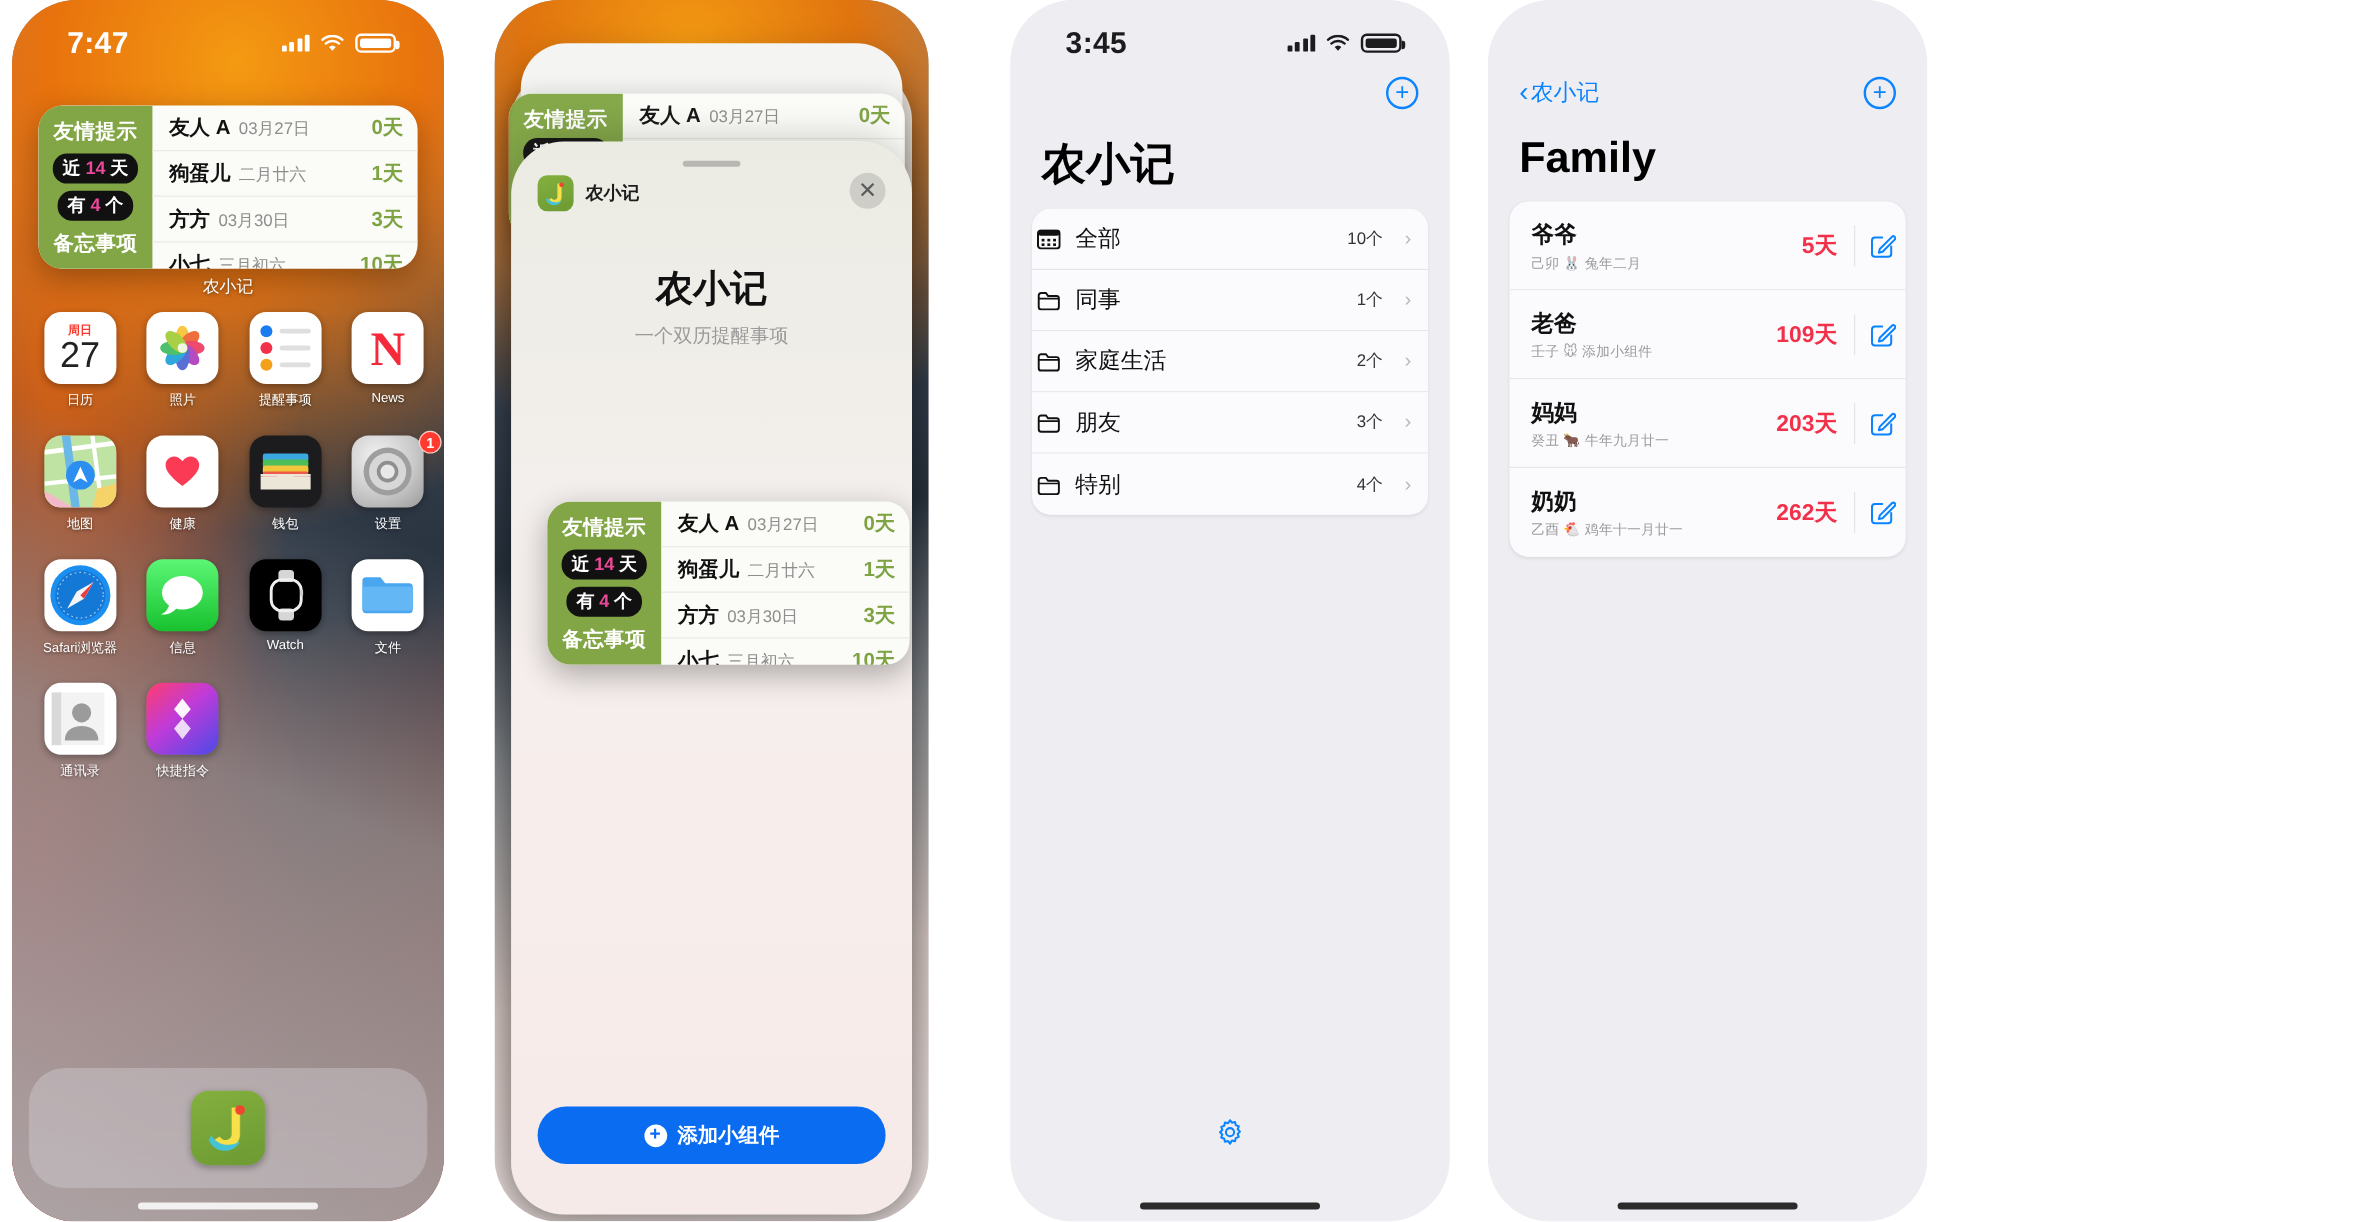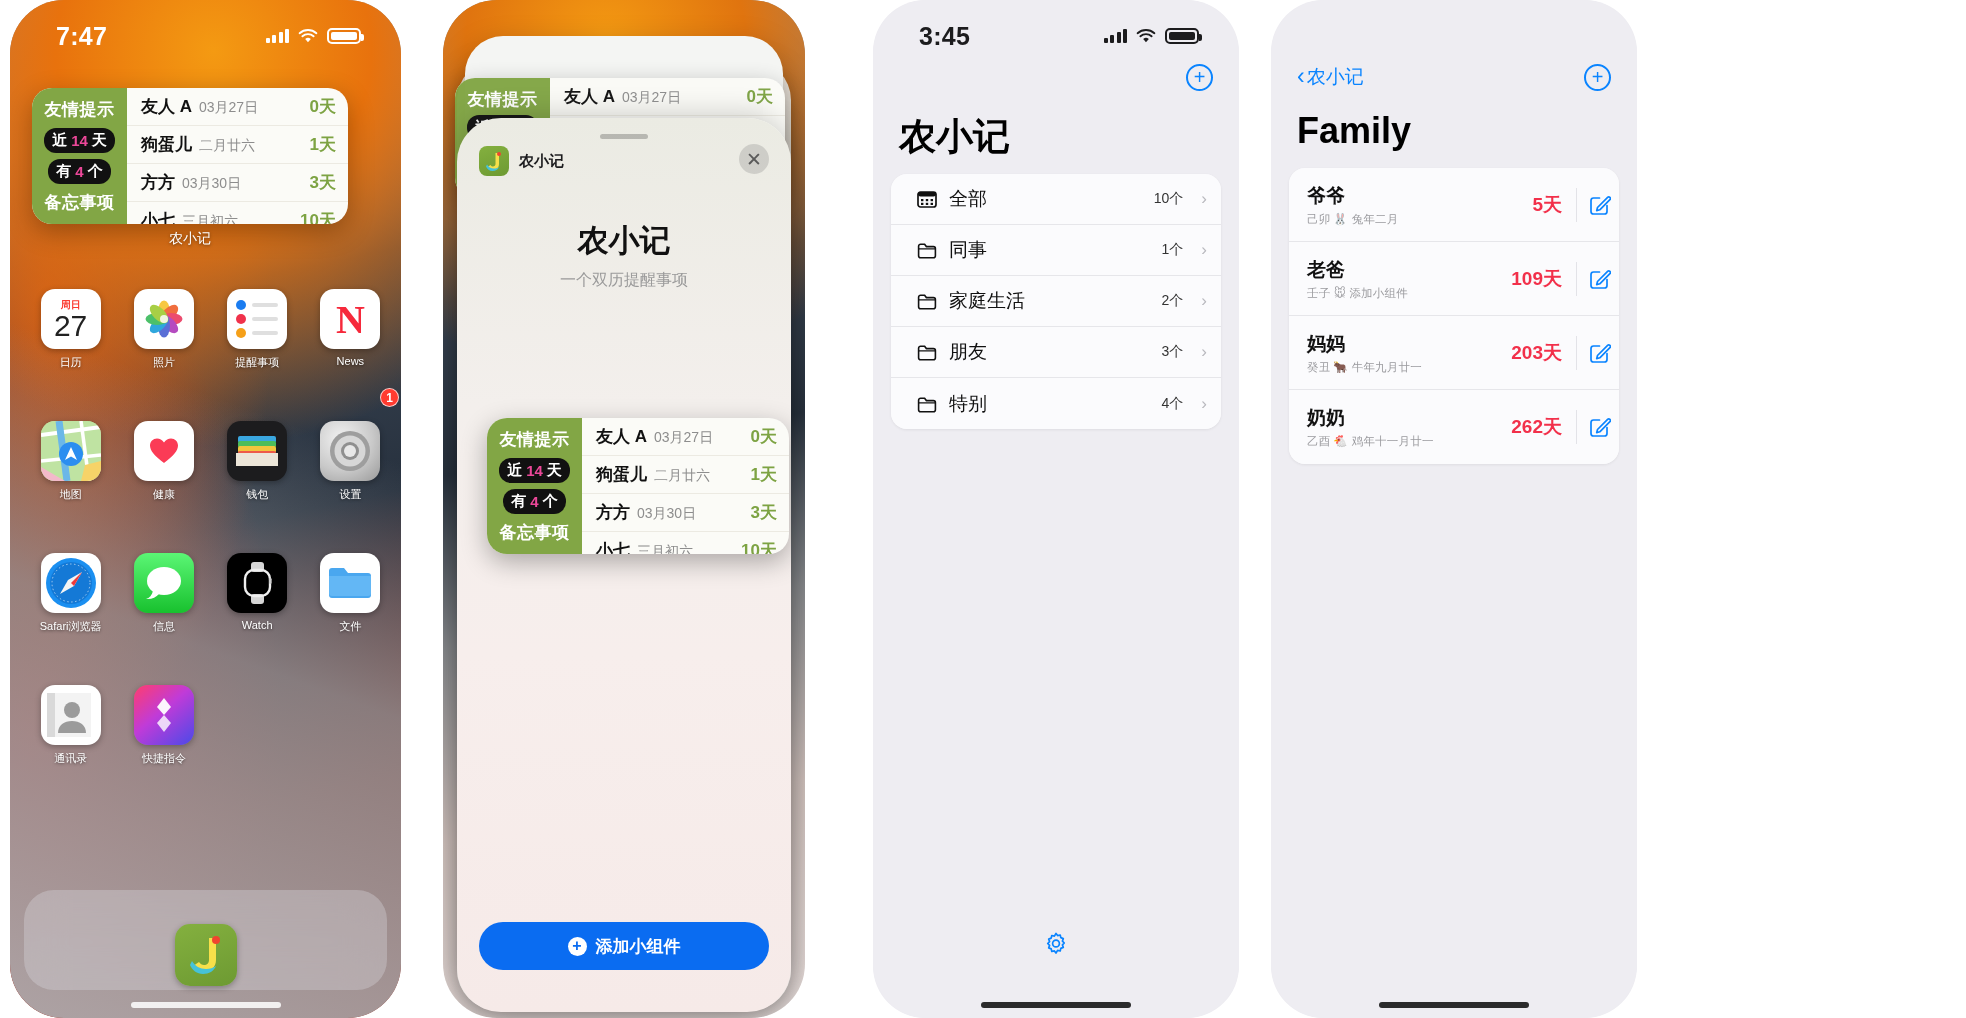--- a/index.html
+++ b/index.html
@@ -82,21 +82,21 @@
   .wg-row:last-child { border-bottom: none; }
   .wg-name { font-size: 17px; font-weight: 700; color: #111; white-space: nowrap; }
   .wg-date { font-size: 14px; color: #8d8d8d; white-space: nowrap; }
   .wg-days { margin-left: auto; font-size: 17px; font-weight: 700; color: #7da343; white-space: nowrap; }
   .wg-caption {
     text-align: center; color: #fff; font-size: 14px;
     text-shadow: 0 1px 3px rgba(0,0,0,.5); margin-top: 6px;
   }
 
   
-  #phone1 { width: 391px; height: 1018px; margin-left: 10px; border-radius: 4px; }
+  #phone1 { width: 360px; height: 1018px; margin-left: 10px; border-radius: 4px; }
   #phone1 .wall {
     position: absolute; inset: 0;
     background:
       radial-gradient(circle at 52% 5%, #f49a12 0%, #e8720d 16%, rgba(198,68,20,0) 40%),
       radial-gradient(ellipse at 10% 30%, #c75a1c 0%, rgba(150,60,25,0) 45%),
       radial-gradient(ellipse at 5% 72%, #b01f14 0%, rgba(150,25,18,0) 48%),
       linear-gradient(168deg, #9a9a9a 0%, #86868a 14%, #3b4654 30%, #27313e 52%, #7a2318 78%, #8e1f12 100%);
   }
   #phone1 .wall::after{
     content:""; position:absolute; inset:0;
@@ -106,21 +106,21 @@
   #phone1 .widget-wrap { position: absolute; top: 88px; left: 22px; width: 316px; z-index: 10; }
   #phone1 .widget { height: 136px; }
 
   .icon-grid {
     position: absolute; top: 260px; left: 14px; right: 4px;
     display: grid; grid-template-columns: repeat(4, 1fr);
     row-gap: 22px; z-index: 10;
   }
   .app { display:flex; flex-direction: column; align-items: center; gap: 6px; position: relative; }
   .app-icon { width: 60px; height: 60px; border-radius: 14px; position: relative; overflow: hidden;
-              box-shadow: 0 2px 6px rgba(0,0,0,.3); margin-top: 29px; }
+              box-shadow: 0 2px 6px rgba(0,0,0,.3); }
   .app-label { font-size: 11px; color:#fff; text-shadow: 0 1px 3px rgba(0,0,0,.55); white-space: nowrap; }
   .badge {
     position:absolute; top:-4px; right:-2px; min-width: 19px; height: 19px;
     border-radius: 10px; background:#ff3b30; color:#fff; font-size: 12px; font-weight:700;
     display:flex; align-items:center; justify-content:center; border:1.5px solid rgba(255,255,255,.75);
     z-index: 3;
   }
   
   .ic-cal { background:#fff; display:flex; flex-direction:column; align-items:center; justify-content:center; }
   .ic-cal .wd { font-size: 10px; color:#fb3b30; font-weight:700; line-height:1; margin-top:4px;}
@@ -225,21 +225,21 @@
   .list-card {
     position:absolute; left: 18px; right: 18px;
     background:#f7f7f9; border-radius: 16px; overflow:hidden;
     box-shadow: 0 1px 3px rgba(0,0,0,.07);
     z-index: 12;
   }
   #phone3 .list-card { top: 174px; }
   #phone4 .list-card { top: 168px; }
   .li {
     display:flex; align-items:center; gap: 12px;
-    height: 51px; padding: 0 14px 0 26px;
+    height: 51px; padding: 0 14px 0 4px;
     border-bottom: 1px solid #e6e6ea;
     background:#fbfbfd;
   }
   .li:last-child { border-bottom:none; }
   .li-icon { width: 20px; height: 16px; flex:none; color:#111; }
   .li-label { font-size: 19px; color:#111; }
   .li-count { margin-left:auto; font-size: 14px; color:#333; }
   .li-chev { color:#b9b9be; font-size: 17px; margin-left: 6px; }
 
   .ev {

